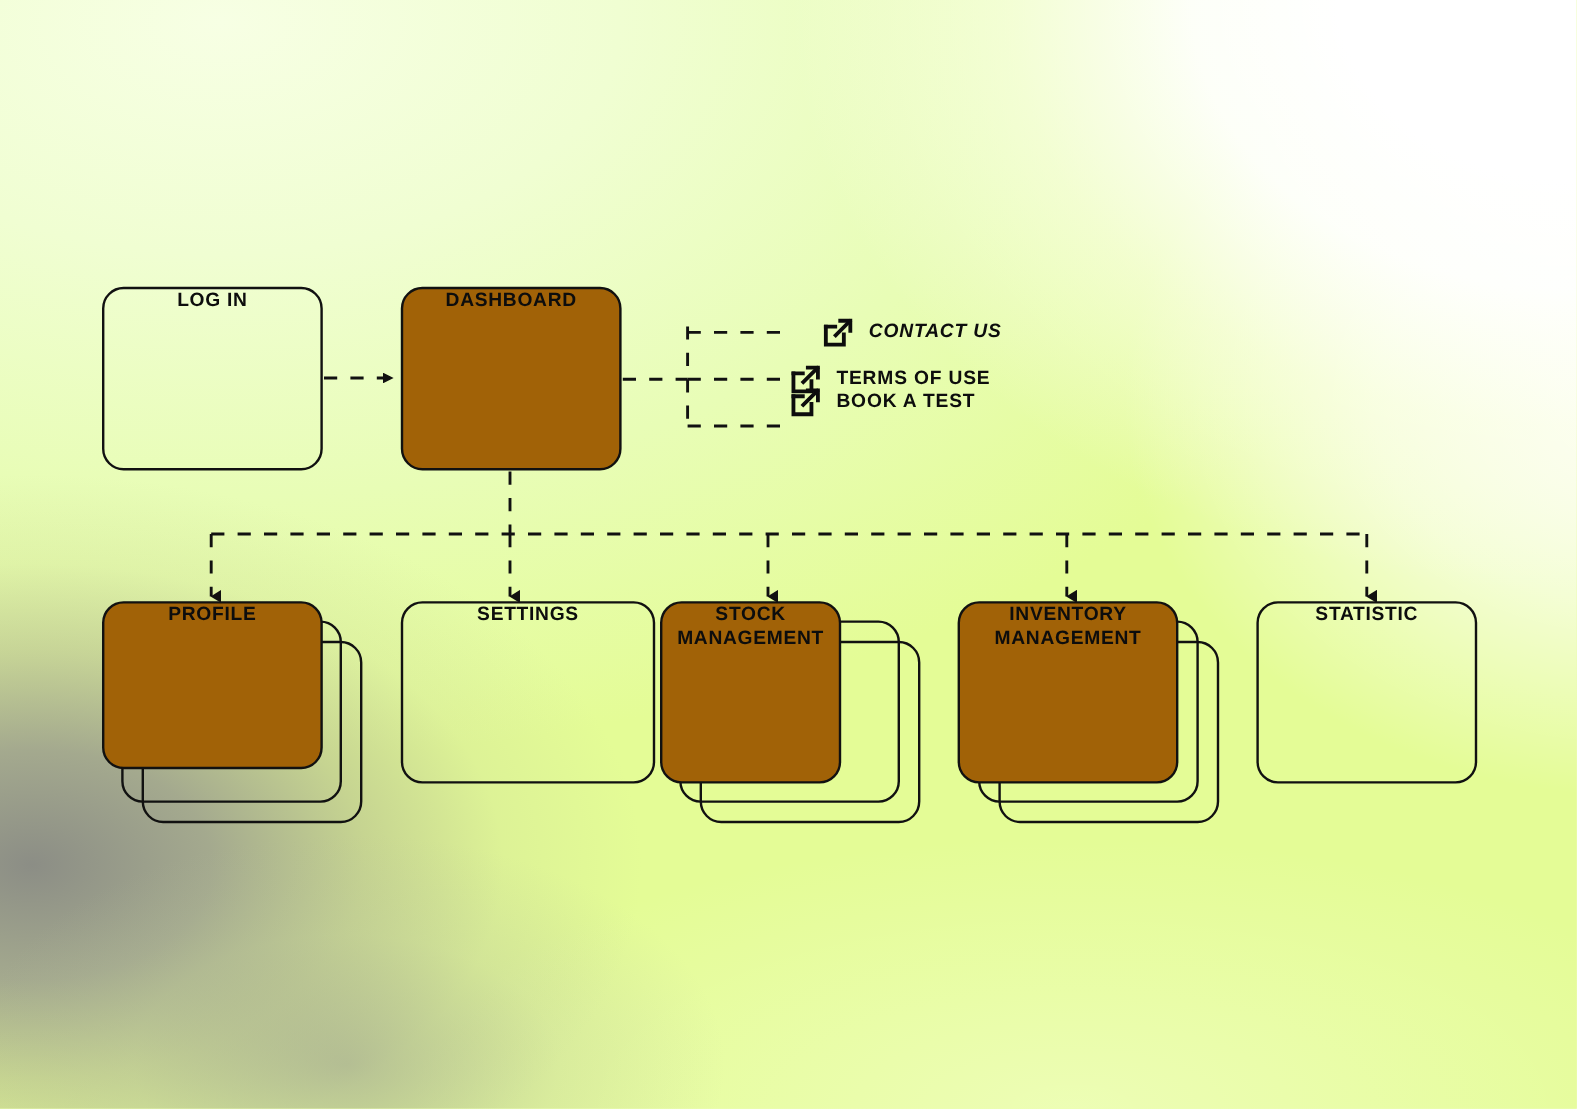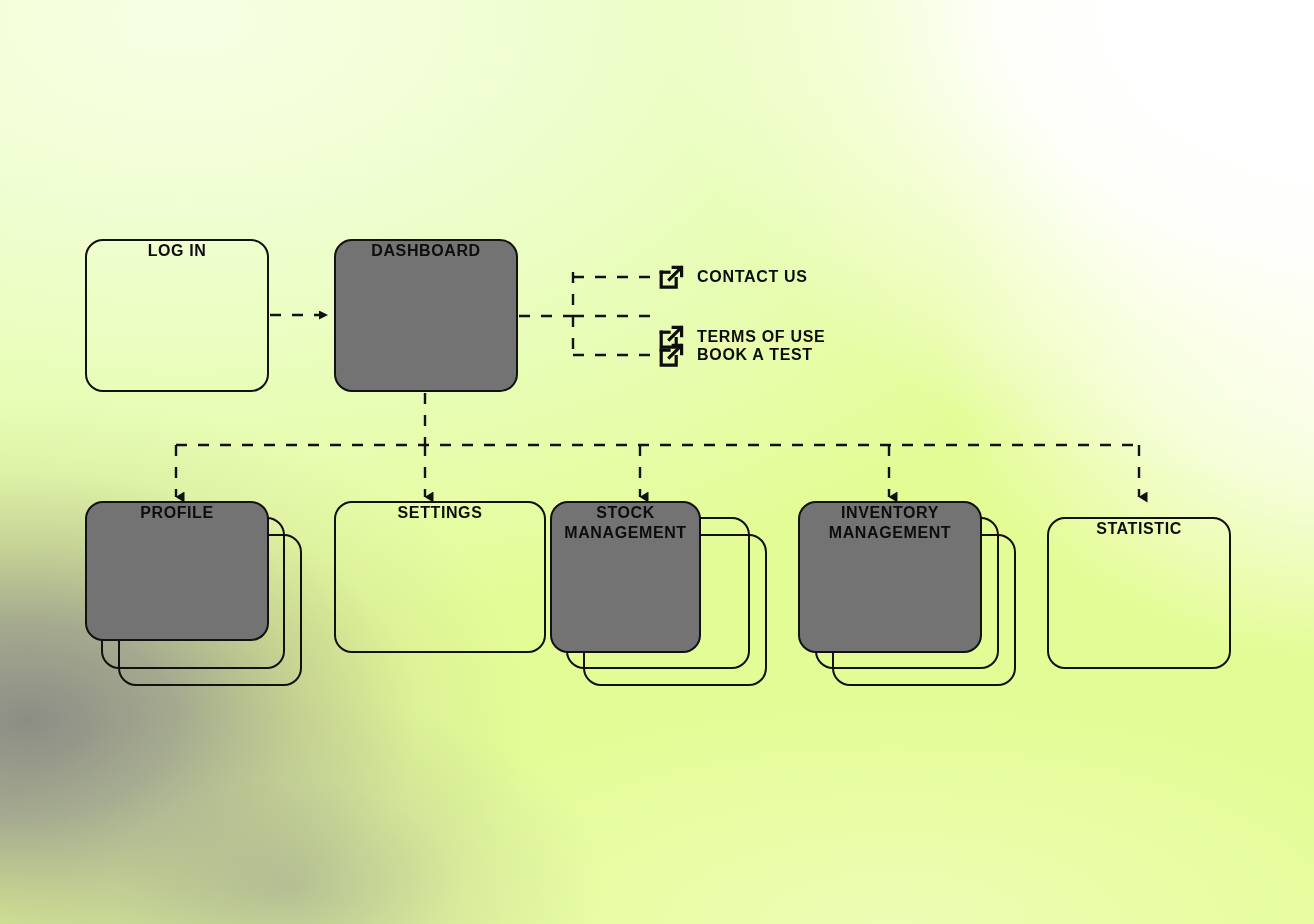--- a/index.html
+++ b/index.html
@@ -80,21 +80,21 @@
     display: flex;
     align-items: flex-start;
     justify-content: center;
     text-align: center;
     font-size: 16px;
     font-weight: bold;
     letter-spacing: 0.6px;
     color: #0d0d0d;
     line-height: 1.28;
   }
-  .node.filled { background: #737373; }
+  .node.filled { background: #a16207; }
   .node.ghost  { background: transparent; }
   .node .label { padding: 0 10px; white-space: pre-line; }
 
   .stack-layer {
     position: absolute;
     box-sizing: border-box;
     border: 2px solid #111111;
     border-radius: 18px;
     background: transparent;
   }
@@ -170,41 +170,41 @@
   </svg>
 
   <div class="node ghost" style="left:85px;  top:239px; width:184px; height:153px;">
     <span class="label">LOG IN</span>
   </div>
 
   <div class="node filled" style="left:334px; top:239px; width:184px; height:153px;">
     <span class="label">DASHBOARD</span>
   </div>
 
-  <div class="ext-link" style="left:657px; top:262px;">
+  <div class="ext-link" style="left:684px; top:262px;font-style:italic;">
     <svg class="ext-icon" viewBox="0 0 28 28">
       <path d="M4.2,9.2 L4.2,24.2 L19.2,24.2 L19.2,15.6" fill="none" stroke="#0d0d0d" stroke-width="3.2" stroke-linecap="square"></path>
       <path d="M4.2,9.2 L12.0,9.2" fill="none" stroke="#0d0d0d" stroke-width="3.2" stroke-linecap="square"></path>
       <path d="M12.4,16.4 L24.0,4.8" fill="none" stroke="#0d0d0d" stroke-width="3.2" stroke-linecap="square"></path>
       <path d="M16.2,4.3 L24.6,4.3 L24.6,12.7" fill="none" stroke="#0d0d0d" stroke-width="3.2" stroke-linecap="square"></path>
     </svg>
     <span class="ext-label">CONTACT US</span>
   </div>
 
-  <div class="ext-link" style="left:657px; top:301px;margin-top:21px;">
+  <div class="ext-link" style="left:657px; top:301px;">
     <svg class="ext-icon" viewBox="0 0 28 28">
       <path d="M4.2,9.2 L4.2,24.2 L19.2,24.2 L19.2,15.6" fill="none" stroke="#0d0d0d" stroke-width="3.2" stroke-linecap="square"></path>
       <path d="M4.2,9.2 L12.0,9.2" fill="none" stroke="#0d0d0d" stroke-width="3.2" stroke-linecap="square"></path>
       <path d="M12.4,16.4 L24.0,4.8" fill="none" stroke="#0d0d0d" stroke-width="3.2" stroke-linecap="square"></path>
       <path d="M16.2,4.3 L24.6,4.3 L24.6,12.7" fill="none" stroke="#0d0d0d" stroke-width="3.2" stroke-linecap="square"></path>
     </svg>
     <span class="ext-label">TERMS OF USE</span>
   </div>
 
-  <div class="ext-link" style="left:657px; top:340px;text-align:center;">
+  <div class="ext-link" style="left:657px; top:320px;text-align:center;">
     <svg class="ext-icon" viewBox="0 0 28 28">
       <path d="M4.2,9.2 L4.2,24.2 L19.2,24.2 L19.2,15.6" fill="none" stroke="#0d0d0d" stroke-width="3.2" stroke-linecap="square"></path>
       <path d="M4.2,9.2 L12.0,9.2" fill="none" stroke="#0d0d0d" stroke-width="3.2" stroke-linecap="square"></path>
       <path d="M12.4,16.4 L24.0,4.8" fill="none" stroke="#0d0d0d" stroke-width="3.2" stroke-linecap="square"></path>
       <path d="M16.2,4.3 L24.6,4.3 L24.6,12.7" fill="none" stroke="#0d0d0d" stroke-width="3.2" stroke-linecap="square"></path>
     </svg>
     <span class="ext-label">BOOK A TEST</span>
   </div>
 
   <div class="stack-layer" style="left:118px; top:534px; width:184px; height:152px;"></div>
@@ -224,17 +224,17 @@
 MANAGEMENT</span>
   </div>
 
   <div class="stack-layer" style="left:832px; top:534px; width:184px; height:152px;"></div>
   <div class="stack-layer" style="left:815px; top:517px; width:184px; height:152px;"></div>
   <div class="node filled" style="left:798px; top:501px; width:184px; height:152px;">
     <span class="label">INVENTORY
 MANAGEMENT</span>
   </div>
 
-  <div class="node ghost" style="left:1047px; top:501px; width:184px; height:152px;margin-top:16px;">
+  <div class="node ghost" style="left:1047px; top:501px; width:184px; height:152px;">
     <span class="label">STATISTIC</span>
   </div>
 
 </div>
 
 </body></html>

